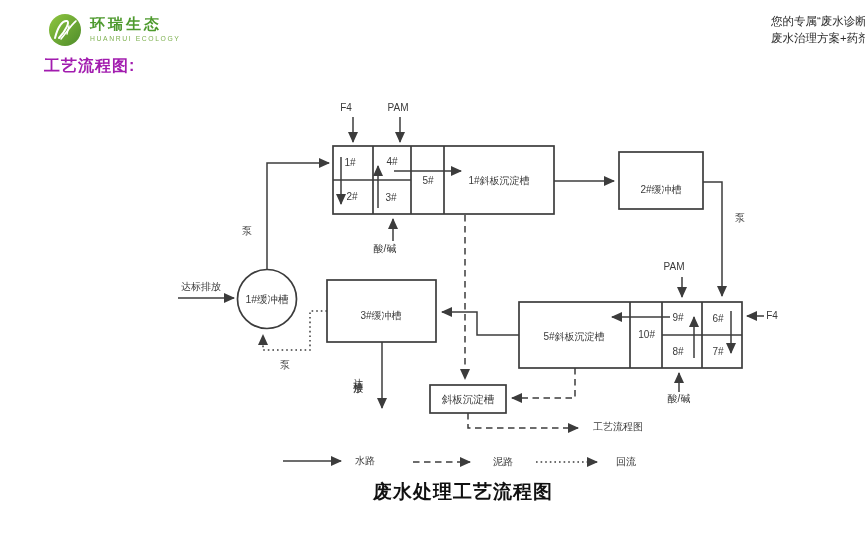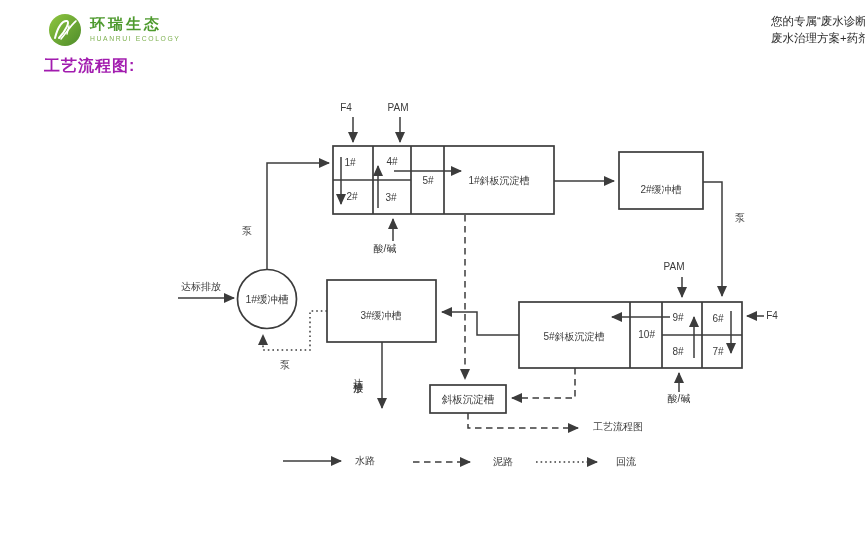--- a/index.html
+++ b/index.html
@@ -146,14 +146,15 @@
   <div class="lbl" style="left:381px;top:316px;">3#缓冲槽</div>
   <div class="lbl vert" style="left:358px;top:374px;">达标排放</div>
   <div class="lbl" style="left:285px;top:365px;">泵</div>
   <div class="lbl sm" style="left:468px;top:399px;">斜板沉淀槽</div>
   <div class="lbl" style="left:618px;top:427px;">工艺流程图</div>
 
   <div class="lbl" style="left:365px;top:461px;">水路</div>
   <div class="lbl" style="left:503px;top:462px;">泥路</div>
   <div class="lbl" style="left:626px;top:462px;">回流</div>
 
+  <div class="lbl title" style="left:463px;top:492px;">废水处理工艺流程图</div>
 
 </div>
 
 </body></html>

